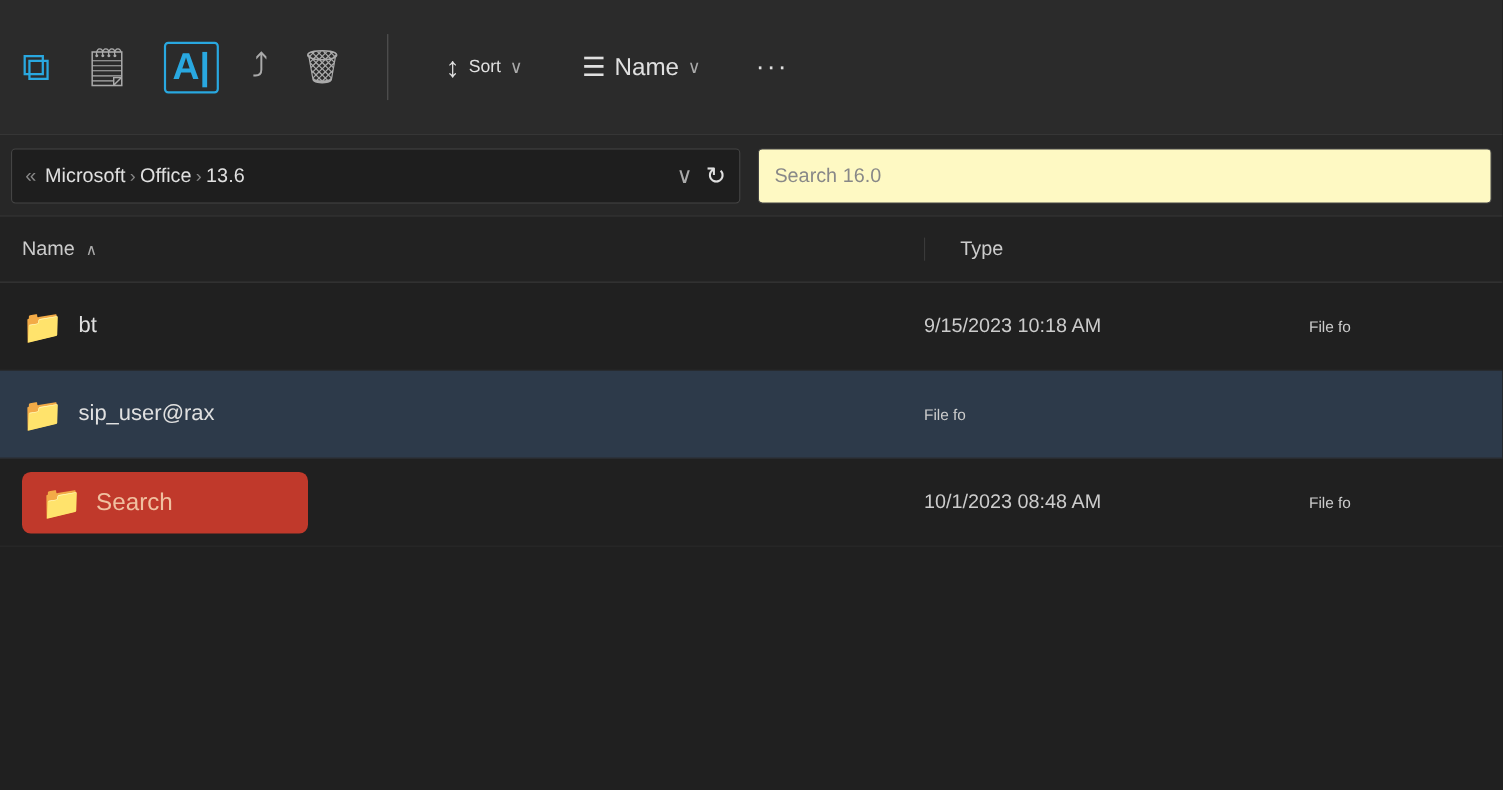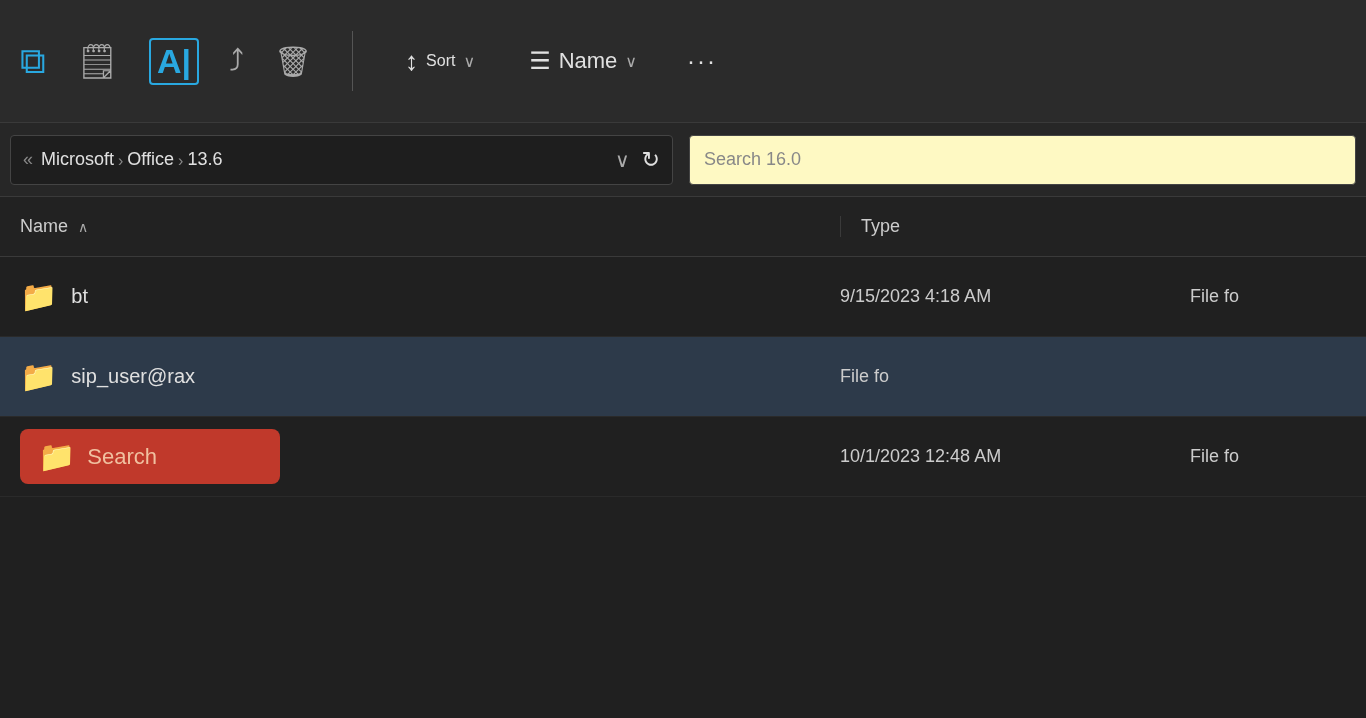--- a/index.html
+++ b/index.html
@@ -156,21 +156,21 @@
       color: #ccc;
       font-size: 18px;
       border-left: 1px solid #3a3a3a;
       padding-left: 20px;
     }
     .col-type {
       flex: 1;
       color: #ccc;
       font-size: 18px;
       border-left: 1px solid #3a3a3a;
-      padding-left: 20px;
+      padding-left: 32px;
     }
 
     .file-row {
       display: flex;
       align-items: center;
       height: 80px;
       padding: 0 20px;
       border-bottom: 1px solid #2a2a2a;
       cursor: pointer;
     }
@@ -189,21 +189,21 @@
       font-size: 30px;
     }
     .folder-icon.yellow { color: #e8b84b; }
     .file-row .row-date {
       flex: 0 0 350px;
       font-size: 18px;
       color: #ccc;
     }
     .file-row .row-type {
       flex: 1;
-      font-size: 18px;
+      font-size: 14px;
       color: #ccc;
     }
 
     
     .tracing-badge {
       background-color: #c0392b;
       border-radius: 8px;
       padding: 10px 18px;
       display: flex;
       align-items: center;
@@ -280,21 +280,21 @@
 </div>
 
 <div>
 
   <div class="file-row">
     <div class="row-name">
       <span class="folder-icon yellow">📁</span>
       <span>bt</span>
     </div>
     <div class="row-date">
-      <span>9/15/2023 4:18 AM</span>
+      <span>9/15/2023 10:18 AM</span>
     </div>
     <div class="row-type">
       <span>File fo</span>
     </div>
   </div>
 
   <div class="file-row selected">
     <div class="row-name">
       <span class="folder-icon yellow">📁</span>
       <span>sip_user@rax</span>
@@ -305,20 +305,20 @@
   </div>
 
   <div class="file-row" style="background:transparent;">
     <div class="row-name">
       <div class="tracing-badge">
         <span class="tracing-folder-icon">📁</span>
         <span>Search</span>
       </div>
     </div>
     <div class="row-date">
-      <span>10/1/2023 12:48 AM</span>
+      <span>10/1/2023 08:48 AM</span>
     </div>
     <div class="row-type">
       <span>File fo</span>
     </div>
   </div>
 
 </div>
 
 </body></html>

